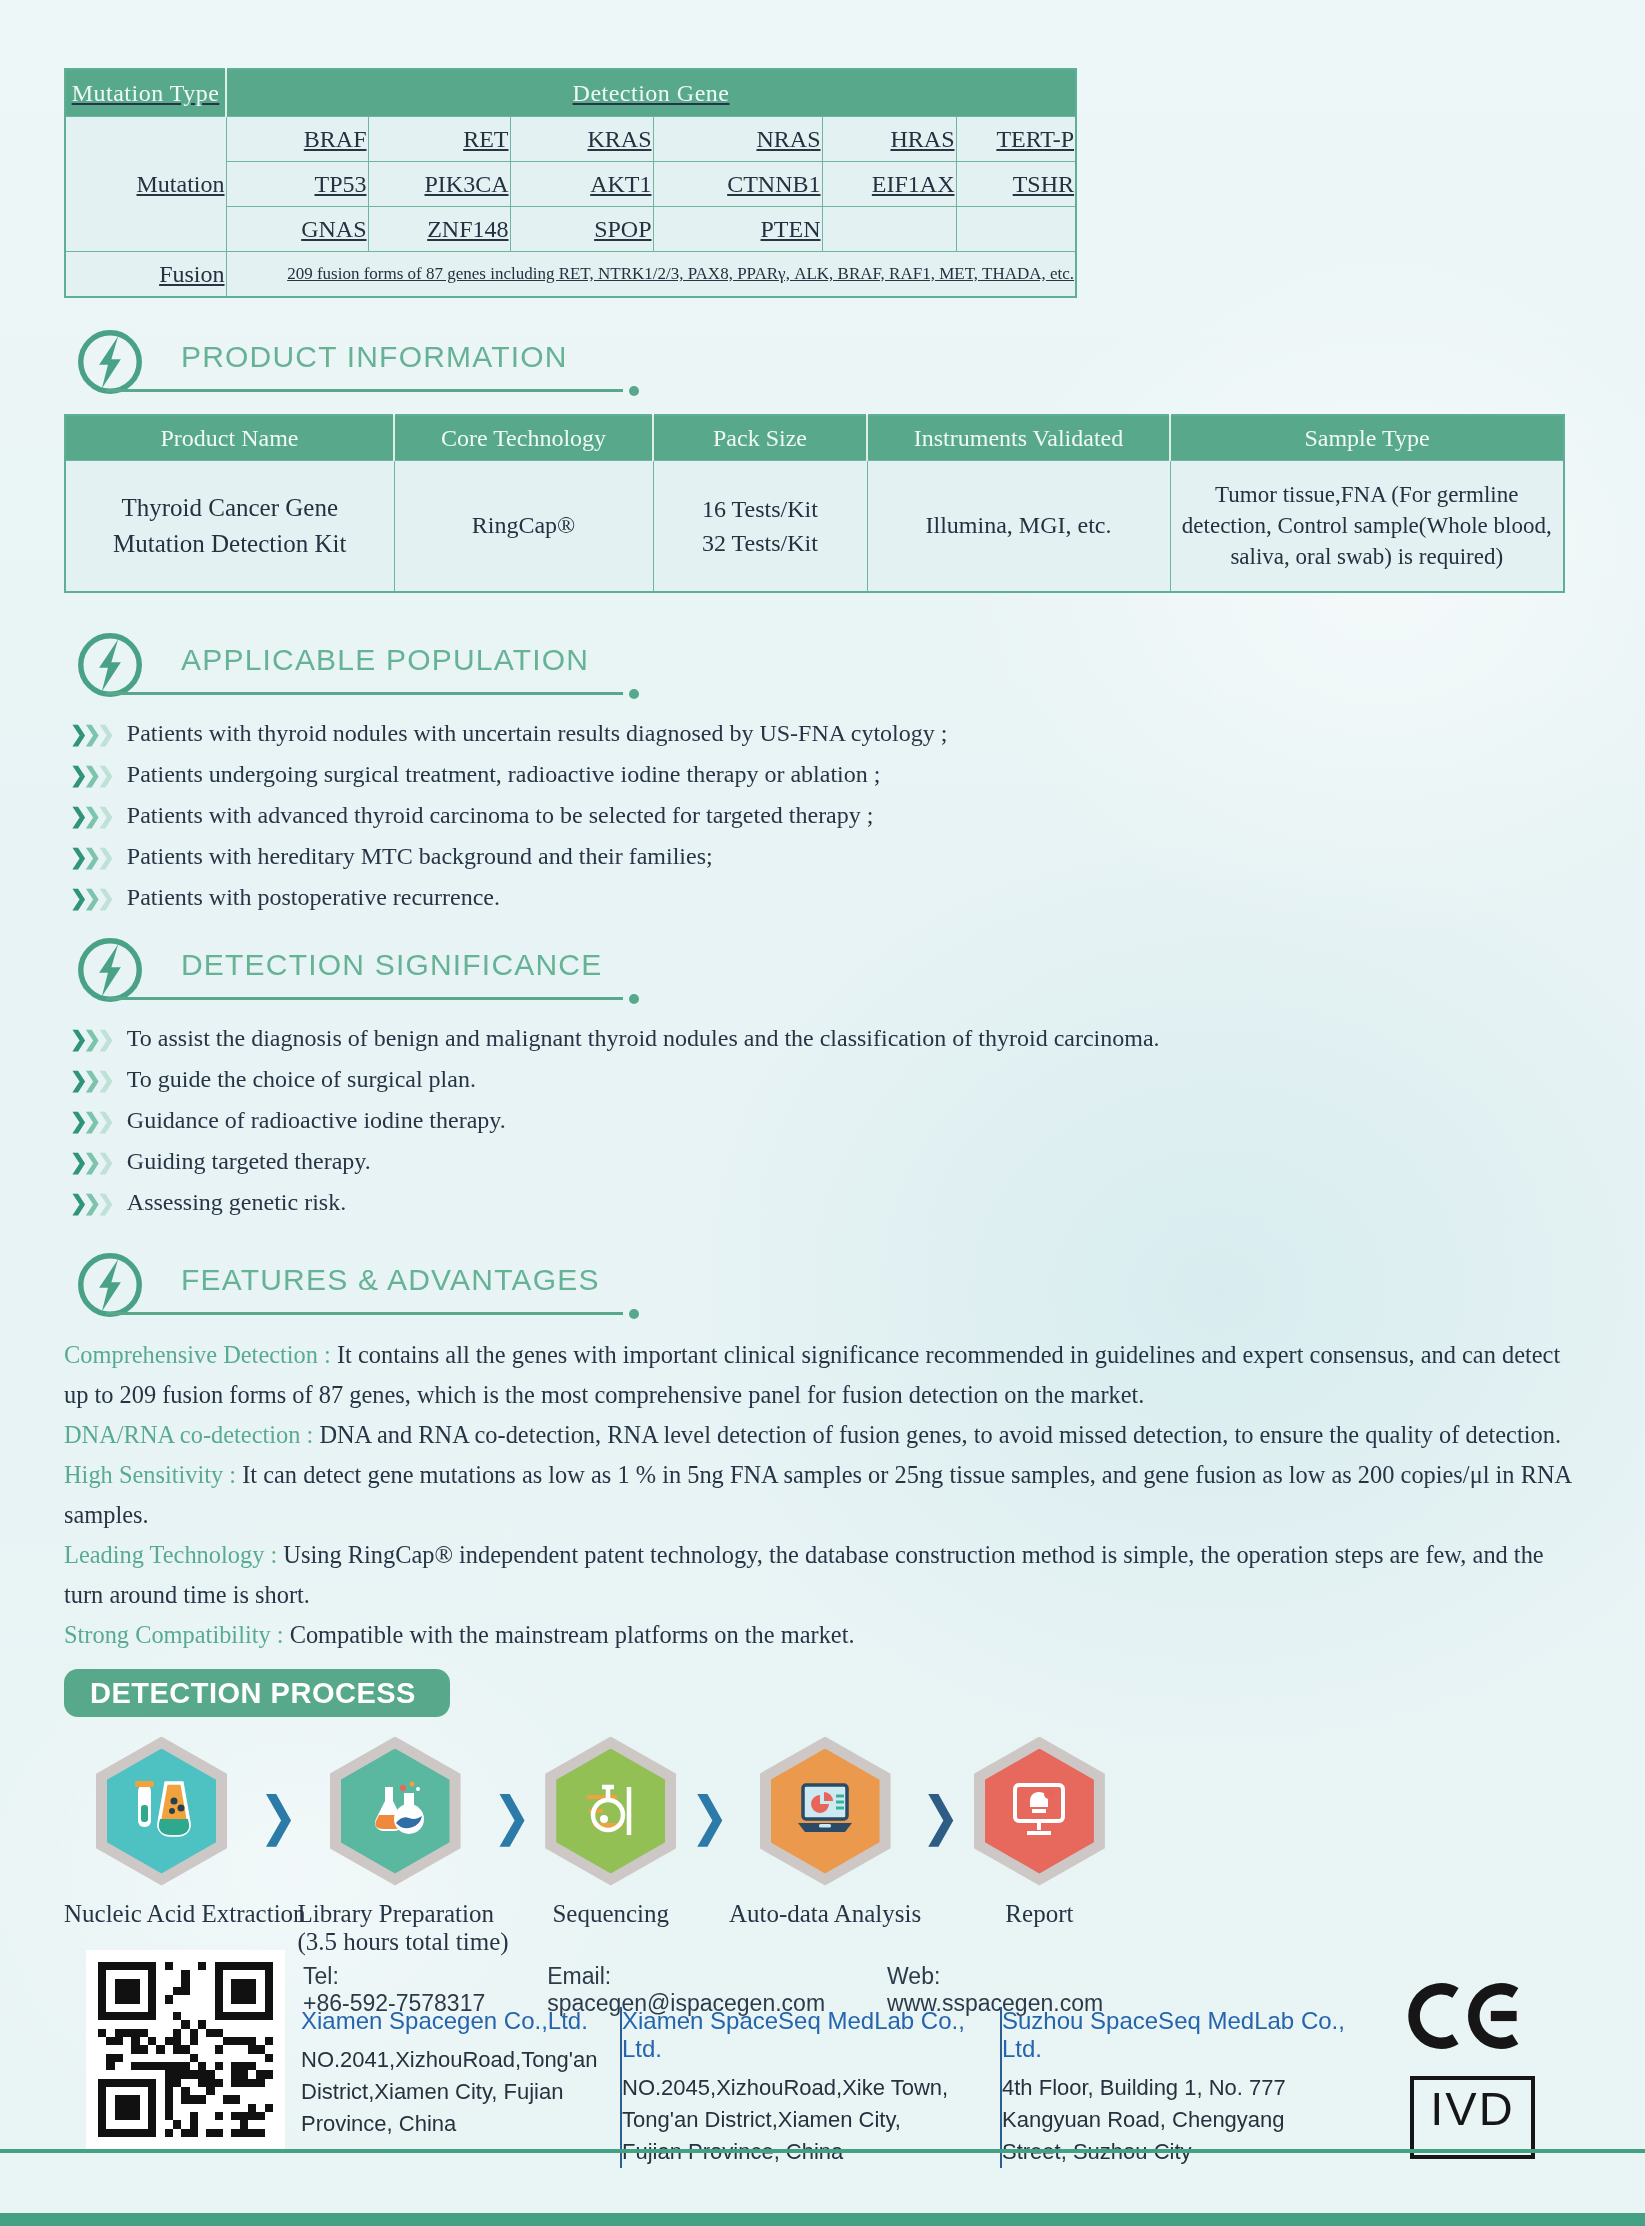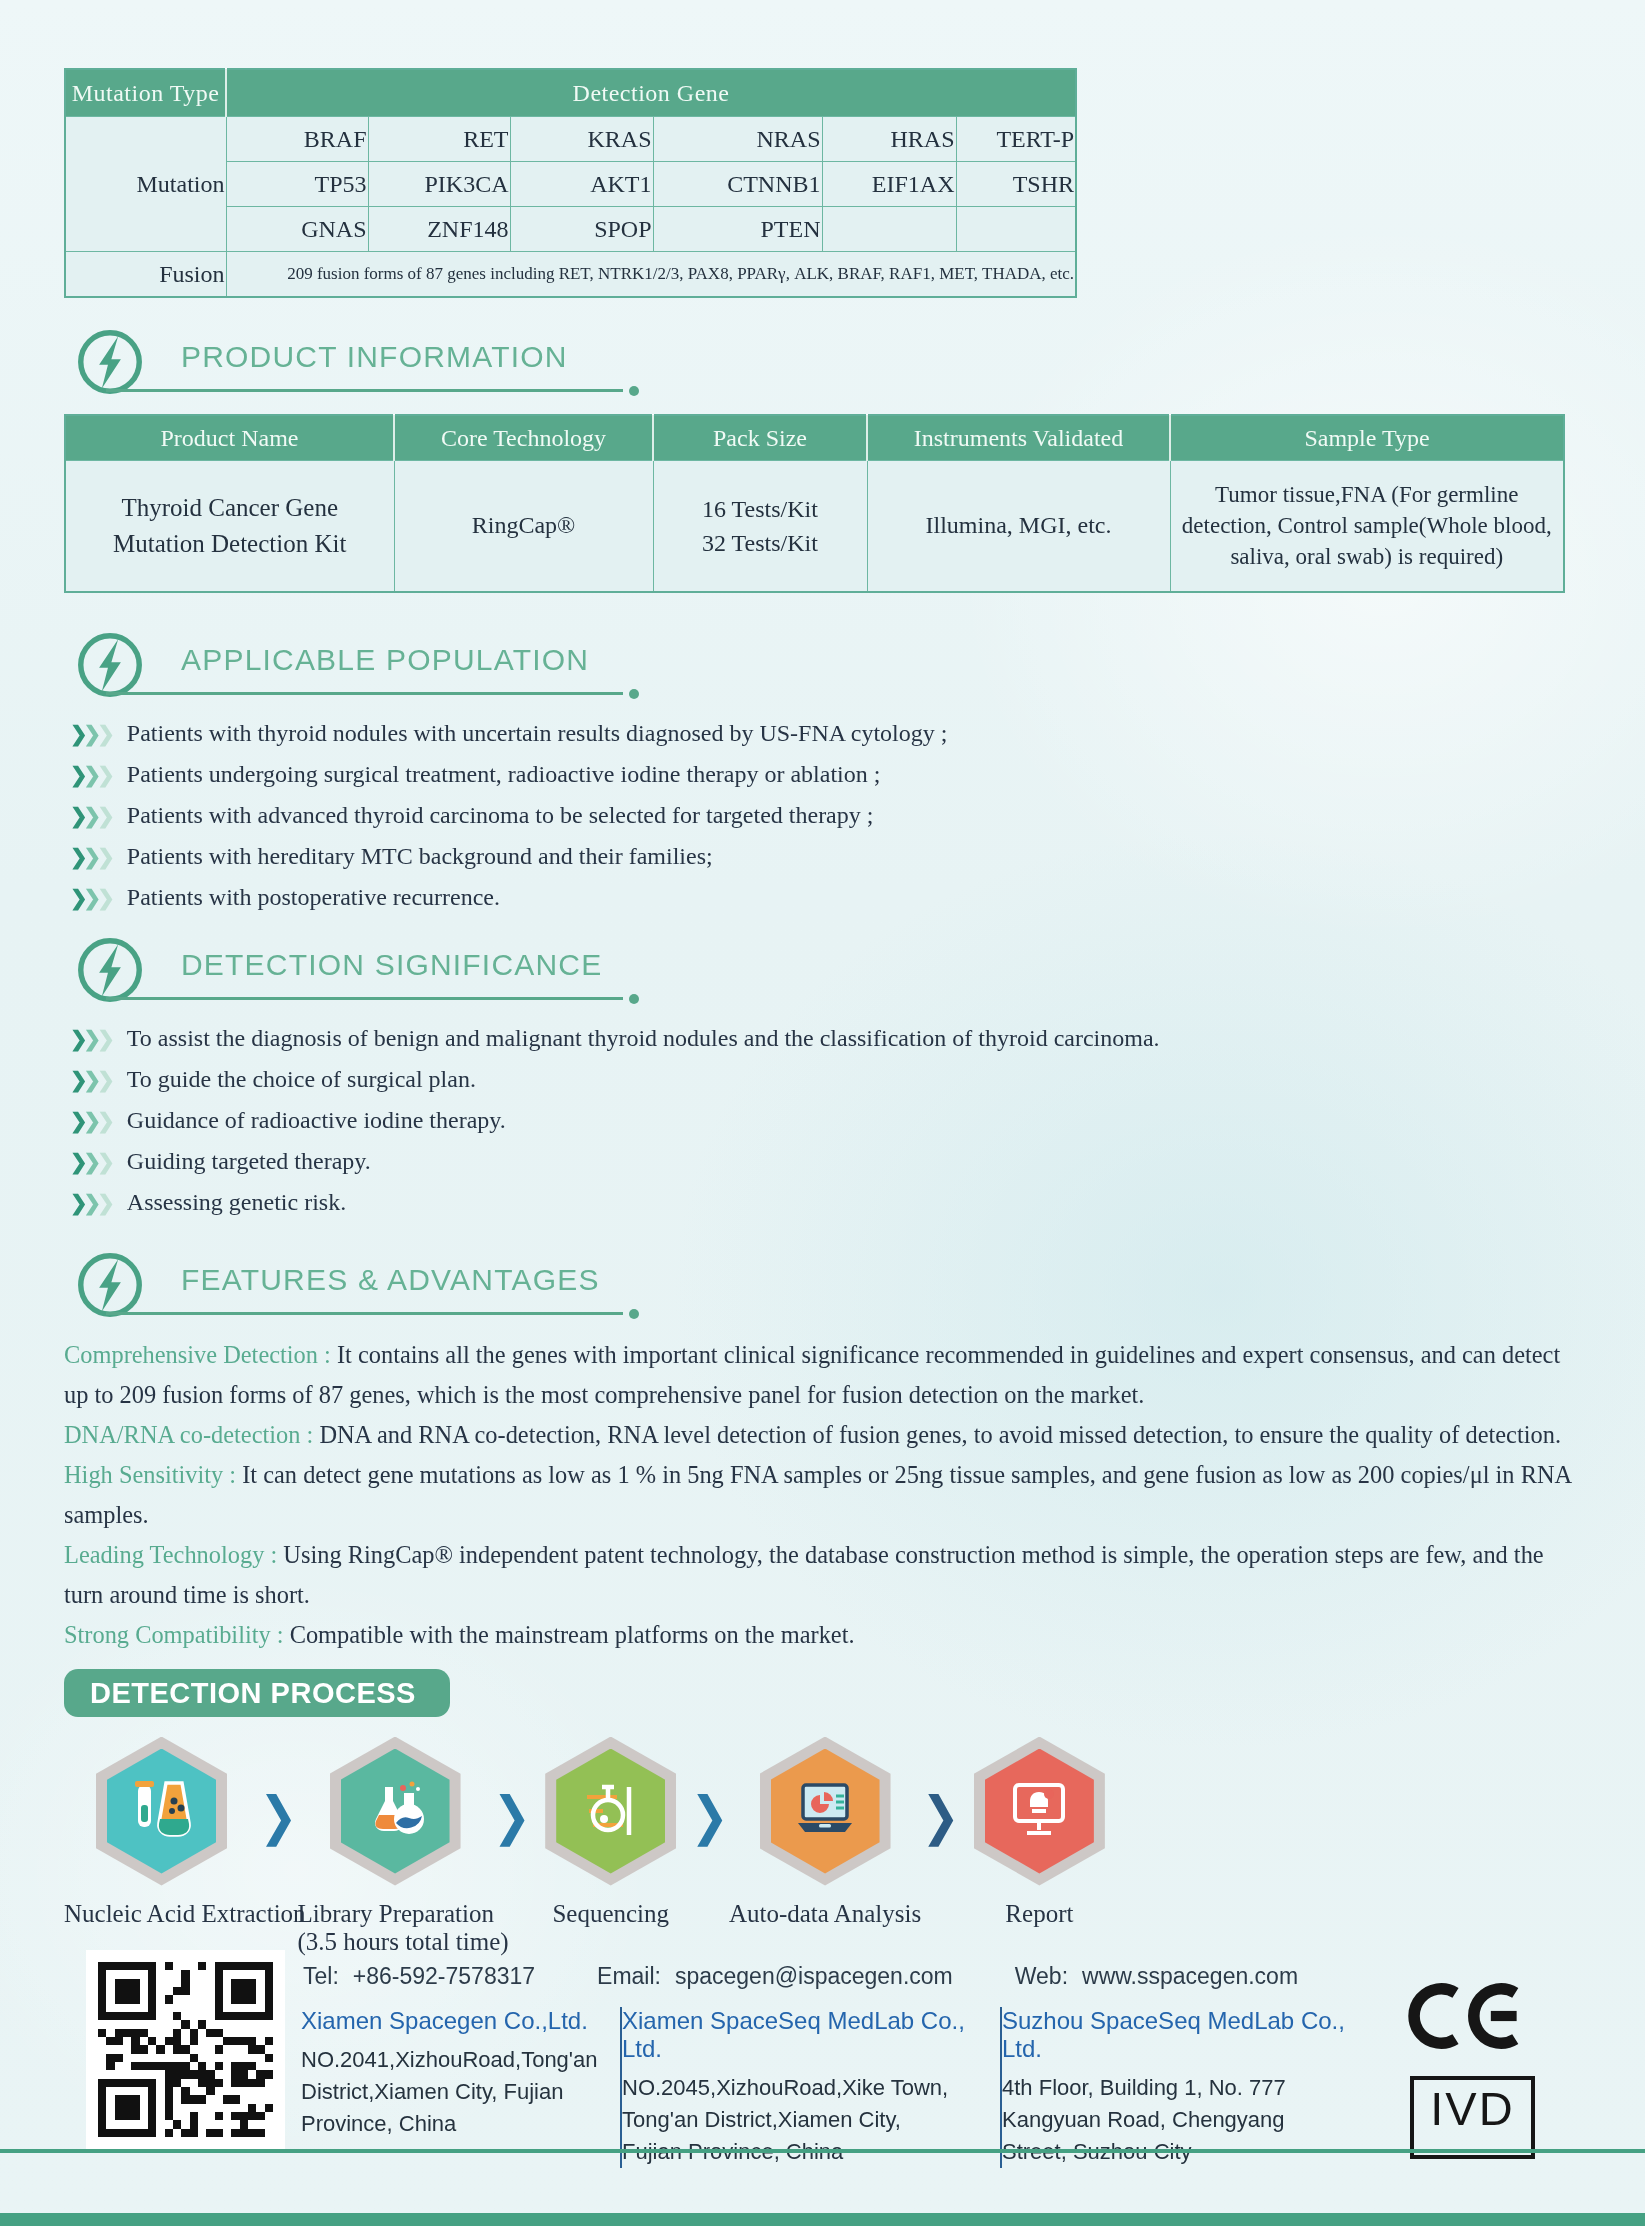--- a/index.html
+++ b/index.html
@@ -8,21 +8,21 @@
     font-family:"Liberation Serif","DejaVu Serif",serif;
     background:
       radial-gradient(617px 517px at 84% 26%, rgba(255,255,255,.5), transparent 70%),
       radial-gradient(756px 637px at 74% 58%, rgba(203,231,235,.55), transparent 72%),
       radial-gradient(517px 428px at 18% 84%, rgba(255,255,255,.4), transparent 70%),
       linear-gradient(180deg,#eef7f8 0%,#e7f3f4 40%,#e9f4f5 100%);}
   .content{position:absolute;inset:0;padding:68px 64px 0 64px;box-sizing:border-box;}
 
   
   table{border-collapse:collapse;table-layout:fixed;}
-  .gene-table{width:1013px;font-size:24px;}
+  .gene-table{width:1013px;font-size:24px;text-decoration:underline;}
   .gene-table th{background:#58a88b;color:#f0faf5;font-weight:normal;height:44px;letter-spacing:0.5px;}
   .gene-table th.div{border-right:2px solid rgba(255,255,255,.8);}
   .gene-table td{background:#e3f1f2;border:1px solid #6db7a2;text-align:right;height:42px;color:#24313f;}
   .gene-table{border:2px solid #5fae98;}
   .gene-table .rlabel{font-size:24px;}
   .gene-table .fusion-text{font-size:17px;}
 
   
   .sec{position:relative;height:72px;}
   .sec .logo{position:absolute;left:12px;top:2px;width:68px;height:68px;}
@@ -77,21 +77,21 @@
   .arrow.last{color:#2d5c85;}
   .step-label{margin-top:14px;font-size:25px;color:#273445;white-space:nowrap;}
   .step-sub{font-size:25px;color:#273445;white-space:nowrap;}
 
   
   .footer{position:absolute;left:64px;top:1945px;width:1518px;height:209px;}
   .qr{position:absolute;left:22px;top:5px;width:175px;height:175px;background:#ffffff;padding:12px;}
   .qr svg{width:175px;height:175px;display:block;}
   .contact{position:absolute;left:239px;top:18px;display:flex;
     font-family:"Liberation Sans","DejaVu Sans",sans-serif;font-size:23px;color:#2c3b49;}
-  .c-pair{margin-right:62px;display:flex;}
+  .c-pair{margin-right:62px;display:flex;flex-direction:column;}
   .c-label{margin-right:14px;}
   .companies{position:absolute;left:237px;top:62px;display:flex;}
   .company{padding:0 20px 0 0;}
   .company.sep{border-left:2px solid #2a5f93;}
   .co1{width:299px;} .co2{width:358px;} .co3{width:348px;}
   .company-name{font-family:"Liberation Sans","DejaVu Sans",sans-serif;font-size:24px;color:#2465ad;margin-bottom:9px;}
   .company-address{font-family:"Liberation Sans","DejaVu Sans",sans-serif;font-size:22px;line-height:32px;
     color:#25323e;white-space:pre-line;}
   .marks{position:absolute;left:1393px;top:1970px;width:159px;text-align:center;}
   .ce svg{width:129px;height:92px;display:block;margin:0 auto;}

